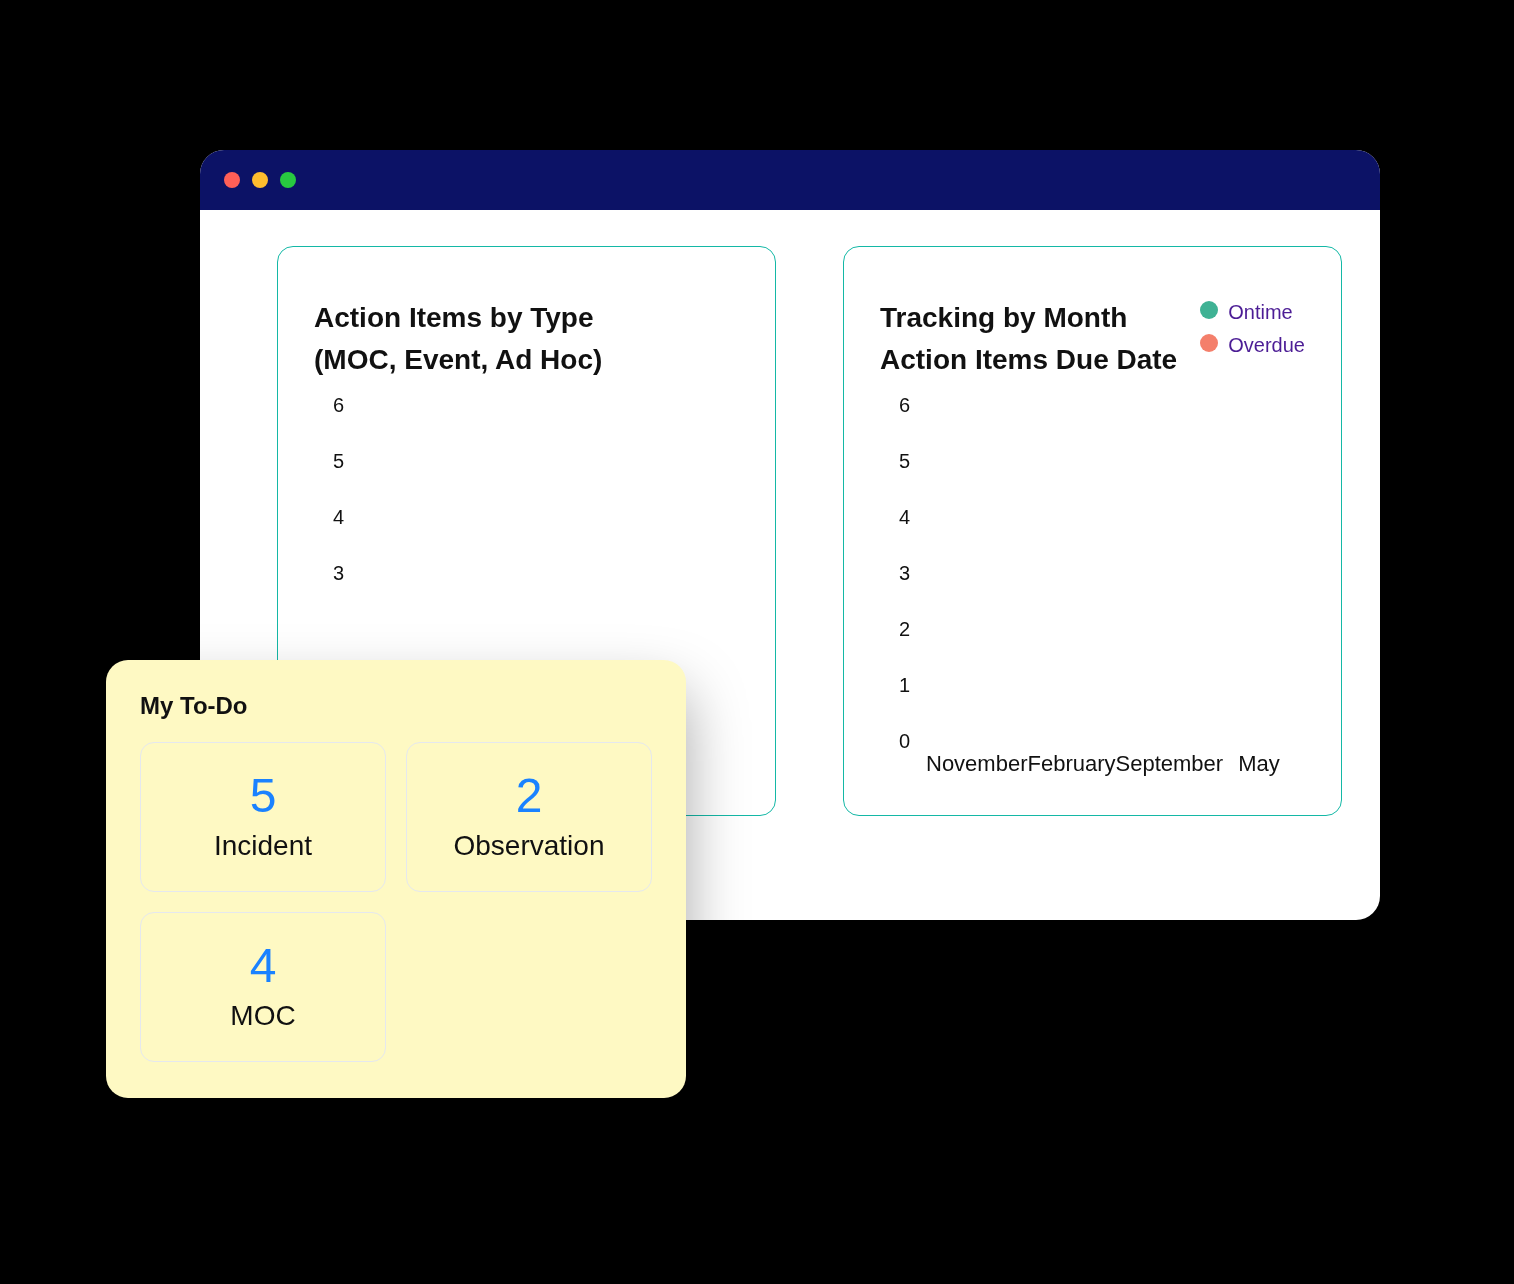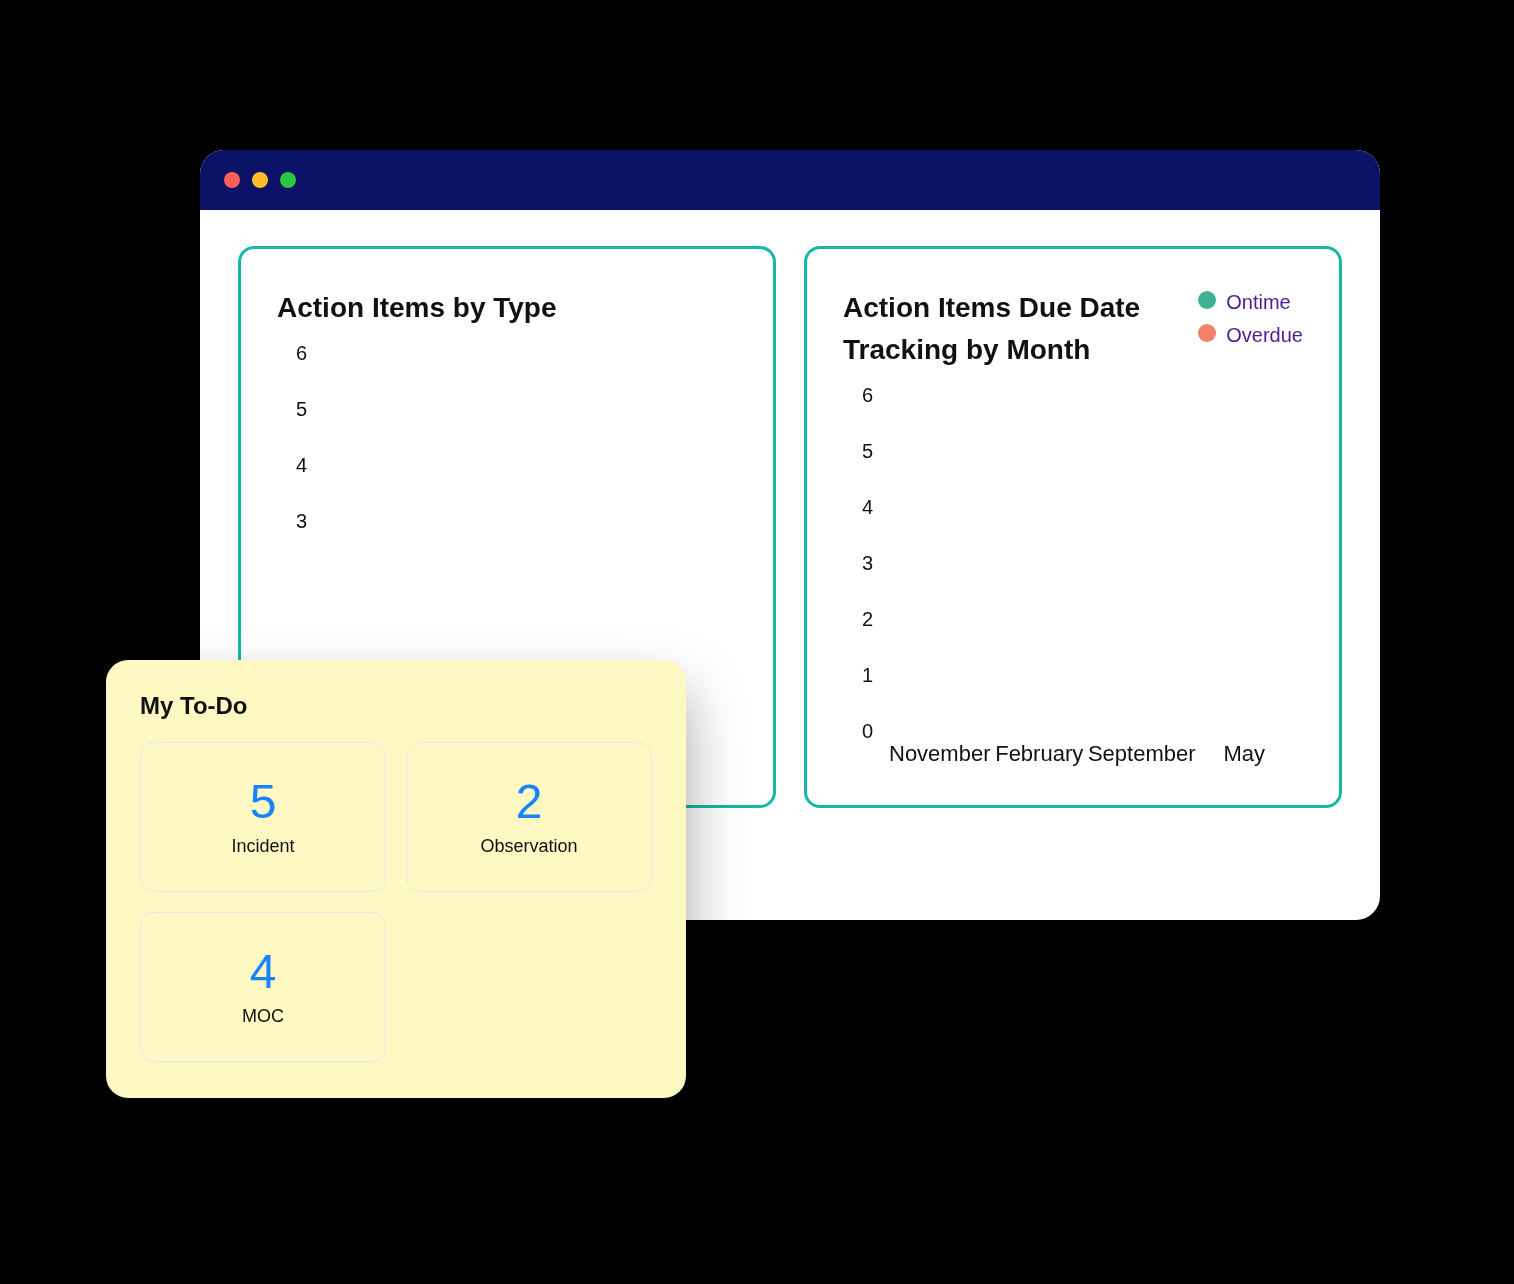--- a/index.html
+++ b/index.html
@@ -32,25 +32,26 @@
     gap: 12px;
   }
   .traffic-dot { width: 16px; height: 16px; border-radius: 50%; }
   .window-body {
     padding: 36px 38px;
     display: flex;
     gap: 28px;
   }
   .card {
     background: #fff;
-    border: 3px solid #14b8a6;
+    border: 1px solid #14b8a6;
     border-radius: 16px;
     flex: 1;
-    padding: 38px 36px 30px;
+    padding: 50px 36px 30px;
     min-width: 0;
+    margin-left: 39px;
   }
   .card-title {
     font-size: 28px;
     font-weight: 700;
     line-height: 1.5;
     color: #111;
     margin-bottom: 24px;
   }
   .title-row {
     display: flex;
@@ -171,41 +172,42 @@
     align-items: center;
     justify-content: center;
   }
   .todo-count {
     font-size: 48px;
     font-weight: 500;
     color: #1a82ff;
     line-height: 1;
   }
   .todo-label {
-    font-size: 18px;
+    font-size: 28px;
     color: #111;
     margin-top: 10px;
   }
 </style>
 </head>
 <body>
 
 <div class="window">
 
   <div class="titlebar">
     <span class="traffic-dot" style="background:#ff5f57"></span>
     <span class="traffic-dot" style="background:#ffbd2e"></span>
     <span class="traffic-dot" style="background:#28c940"></span>
   </div>
 
   <div class="window-body">
 
     <div class="card">
       <div class="card-title">
         <div>Action Items by Type</div>
+        <div>(MOC, Event, Ad Hoc)</div>
       </div>
 
       <div class="chart" id="chartLeft">
         <div class="y-ticks" id="yTicksLeft">
             <div class="y-tick" style="bottom: 100%;">6</div>
             <div class="y-tick" style="bottom: 83.3333%;">5</div>
             <div class="y-tick" style="bottom: 66.6667%;">4</div>
             <div class="y-tick" style="bottom: 50%;">3</div>
           </div>
         <div class="plot">
@@ -225,22 +227,22 @@
             <div class="x-label"></div>
             <div class="x-label"></div>
             <div class="x-label truncated">e</div>
           </div>
       </div>
     </div>
 
     <div class="card">
       <div class="title-row">
         <div class="card-title">
+          <div>Tracking by Month</div>
           <div>Action Items Due Date</div>
-          <div>Tracking by Month</div>
         </div>
         <div class="legend">
           <div class="legend-item">
             <span class="swatch" style="background:#3fb294"></span>
             <span>Ontime</span>
           </div>
           <div class="legend-item">
             <span class="swatch" style="background:#f47f6b"></span>
             <span>Overdue</span>
           </div>

